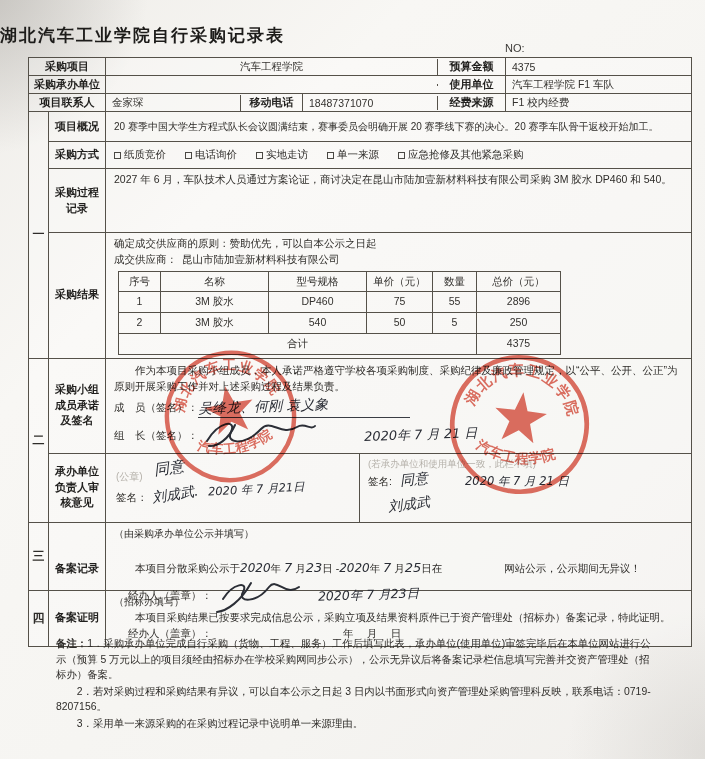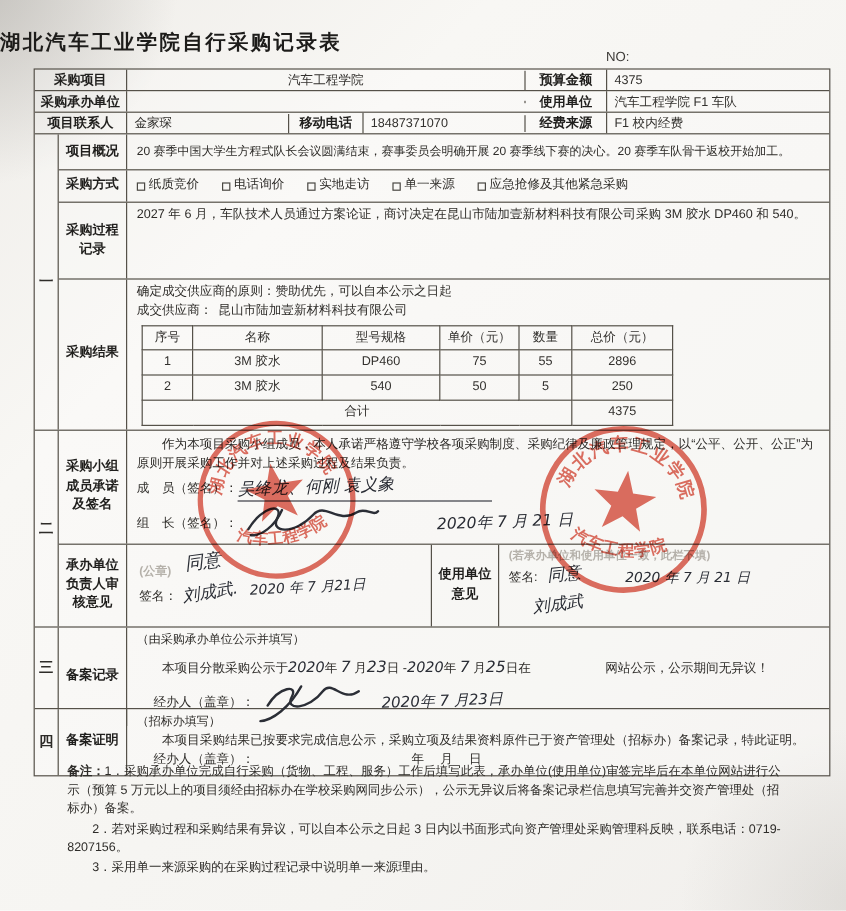--- a/index.html
+++ b/index.html
@@ -34,21 +34,21 @@
     font-size:11px;color:#201f1d;padding:2px 4px;line-height:1.45;}
   .srow-content{flex:1;padding:3px 8px;font-size:10.5px;line-height:1.5;position:relative;}
   .top-align{display:block;}
   .para{text-indent:2em;line-height:1.55;}
   .cbrow{display:flex;align-items:center;gap:19px;height:100%;}
   .cb{display:inline-flex;align-items:center;gap:3px;}
   .cbbox{display:inline-block;width:7px;height:7px;border:1px solid #4a4843;background:transparent;}
   .itable{border:1px solid var(--bc);border-collapse:collapse;margin:3px 0 0 4px;}
   .itable td,.itable th{border:1px solid var(--bc);font-size:10.5px;font-weight:normal;
     text-align:center;padding:2px 5px;height:18px;color:#33312e;}
-  .gray{color:#b5b1aa;font-weight:bold;}
+  .gray{color:#b5b1aa;}
   .hand{font-family:"DejaVu Sans",sans-serif;font-style:italic;color:var(--hand);}
   .scribble{stroke:#2b2e36;stroke-width:2;fill:none;stroke-linecap:round;}
   .stamp{position:absolute;color:var(--stamp);opacity:.8;mix-blend-mode:multiply;pointer-events:none;}
   .stamp-left{left:161px;top:347px;width:139px;height:139px;transform:rotate(-10deg);}
   .stamp-right{left:446px;top:351px;width:147px;height:147px;transform:rotate(7deg);}
   .notes{position:absolute;left:56px;top:636px;width:602px;font-size:10.4px;line-height:1.5;color:#2e2c29;}
   .notes p{margin-bottom:1px;}
   .notes .n-ind{text-indent:2em;}
   .sig-underline{display:inline-block;min-width:212px;border-bottom:1px solid #3a3d44;}
   .overlay{position:absolute;pointer-events:none;}
@@ -208,40 +208,39 @@
         </div>
         <div class="srow" style="flex:0 0 68px">
           <div class="srow-lbl">承办单位负责人审核意见</div>
           <div class="srow-content" style="flex:0 0 254px;border-right:1px solid var(--bc);padding:0">
             <span class="gray overlay" style="left:10px;top:15px;font-size:10px">(公章)</span>
             <span class="hand overlay" style="left:48px;top:3px;font-size:15px;transform:rotate(-8deg)">同意</span>
             <span class="overlay" style="left:10px;top:36px">签名：</span>
             <span class="hand overlay" style="left:46px;top:30px;font-size:14px;transform:rotate(-9deg)">刘成武.</span>
             <span class="hand overlay" style="left:102px;top:27px;font-size:11.5px;transform:rotate(-3deg)">2020 年 7 月21日</span>
           </div>
-          <div class="srow-lbl" style="width:56px;flex:0 0 56px;border-right:1px solid var(--bc)">使用单位意见</div>
           <div class="srow-content" style="padding:0">
             <span class="gray overlay" style="left:8px;top:3px;font-size:9.5px">(若承办单位和使用单位一致，此栏不填)</span>
             <span class="overlay" style="left:8px;top:20px">签名:</span>
             <span class="hand overlay" style="left:40px;top:15px;font-size:14px;transform:rotate(-6deg)">同意</span>
             <span class="hand overlay" style="left:105px;top:19px;font-size:11.5px">2020 年 7 月 21 日</span>
             <span class="hand overlay" style="left:28px;top:40px;font-size:14px;transform:rotate(-7deg)">刘成武</span>
           </div>
         </div>
       </div>
     </div>
 
     <div class="sec" style="height:68px">
       <div class="sec-num">三</div>
       <div class="sec-body">
         <div class="srow">
           <div class="srow-lbl">备案记录</div>
           <div class="srow-content top-align">
             <div style="font-size:10px">（由采购承办单位公示并填写）</div>
-            <div style="text-indent:2em;margin-top:6px">
+            <div style="text-indent:2em;margin-top:17px">
               <span>本项目分散采购公示于</span><span class="hand" style="font-size:12px">2020</span><span>年</span> <span class="hand" style="font-size:13px">7</span> <span>月</span><span class="hand" style="font-size:13px">23</span><span>日 -</span><span class="hand" style="font-size:12px">2020</span><span>年</span> <span class="hand" style="font-size:13px">7</span> <span>月</span><span class="hand" style="font-size:13px">25</span><span>日在</span><span style="margin-left:62px">网站公示，公示期间无异议！</span>
             </div>
             <div style="margin-top:2px">
               <span style="margin-left:14px">经办人（盖章）：</span>
               <svg width="92" height="34" viewBox="0 0 92 34" style="vertical-align:-14px">
                 <path class="scribble" d="M8,20 C18,4 34,2 28,13 C22,24 42,24 54,8 C62,-2 70,18 84,8"></path>
                 <path class="scribble" d="M36,4 C26,22 12,32 2,33"></path>
               </svg>
               <span class="hand" style="font-size:12.5px;margin-left:8px;display:inline-block;transform:rotate(-2deg)">2020年 7 月23日</span>
             </div>

